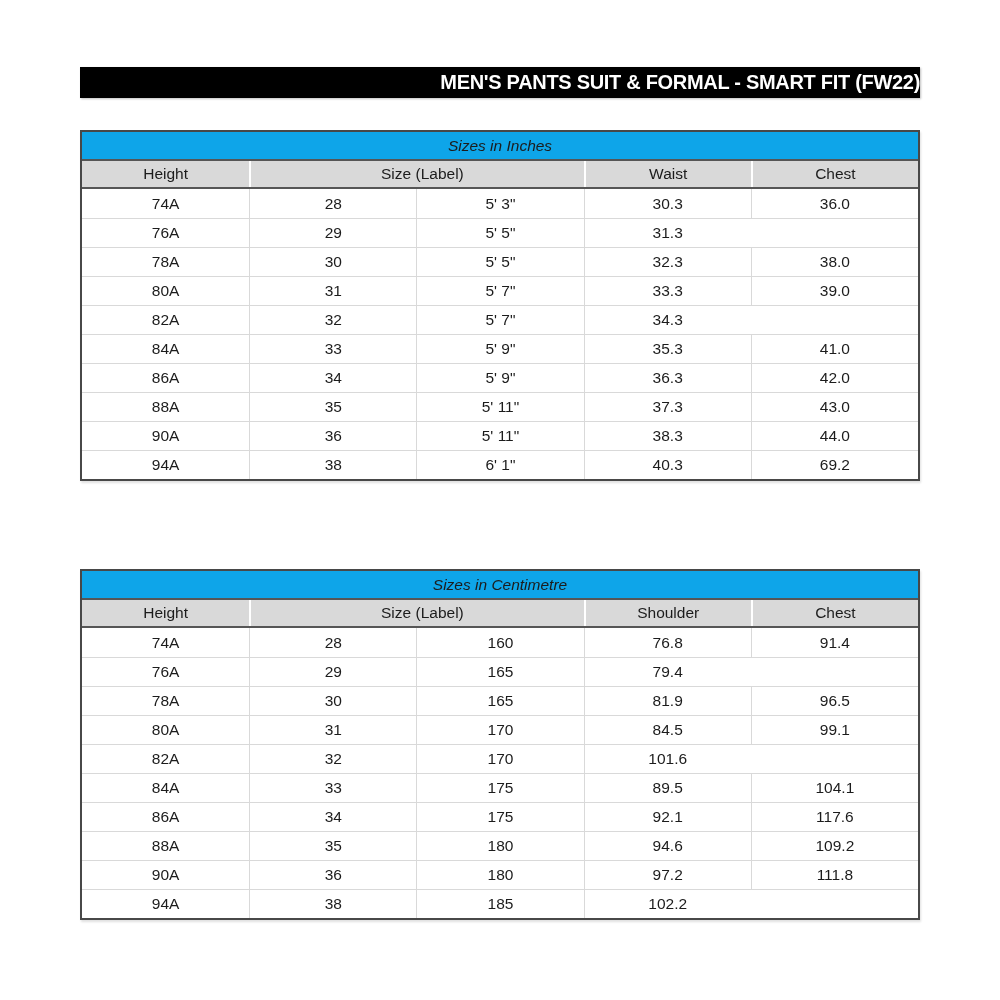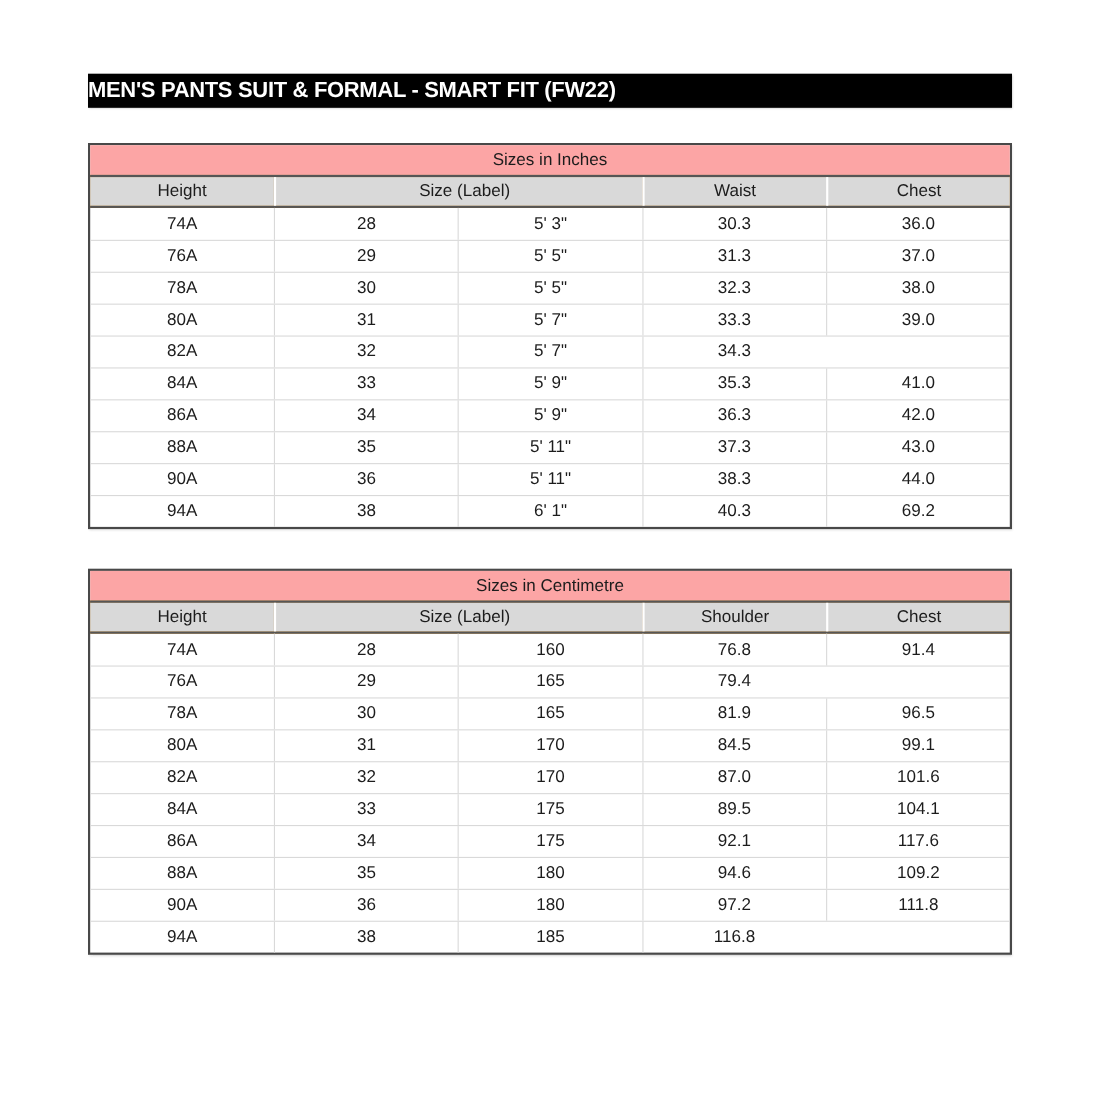--- a/index.html
+++ b/index.html
@@ -19,41 +19,42 @@
   }
   .page{padding-top:67px;}
   .banner{
     width:840px;
     height:31px;
     margin:0 auto;
     background:var(--banner-bg);
     color:var(--banner-fg);
     display:flex;
     align-items:center;
-    justify-content:flex-start;
+    justify-content:flex-end;
     font-weight:700;
     font-size:20px;
     letter-spacing:-0.3px;
     box-shadow:1px 1px 2px rgba(0,0,0,0.25);
   }
   .size-table{
     width:840px;
     margin:32px auto 0;
     border:2px solid var(--border-dark);
     background:#ffffff;
     box-shadow:1px 2px 2px rgba(0,0,0,0.12);
   }
-  .size-table.second{margin-top:36px;}
+  .size-table.second{margin-top:88px;}
   .title-row{
     height:27px;
     display:flex;
     align-items:center;
     justify-content:center;
     font-size:15.5px;
-    background:#fca5a5;
+    background:#0ea5e9;
+    font-style:italic;
   }
   .header-row{
     display:grid;
     grid-template-columns:repeat(5,1fr);
     background:#a16207;
     border-top:2px solid var(--border-mid);
     border-bottom:2px solid var(--border-mid);
   }
   .header-cell{
     background:var(--header-bg);
@@ -100,21 +101,20 @@
         <div class="cell">28</div>
         <div class="cell">5' 3"</div>
         <div class="cell">30.3</div>
         <div class="cell">36.0</div>
       </div>
       <div class="data-row">
         <div class="cell">76A</div>
         <div class="cell">29</div>
         <div class="cell">5' 5"</div>
         <div class="cell">31.3</div>
-        <div class="cell">37.0</div>
       </div>
       <div class="data-row">
         <div class="cell">78A</div>
         <div class="cell">30</div>
         <div class="cell">5' 5"</div>
         <div class="cell">32.3</div>
         <div class="cell">38.0</div>
       </div>
       <div class="data-row">
         <div class="cell">80A</div>
@@ -198,21 +198,20 @@
         <div class="cell">80A</div>
         <div class="cell">31</div>
         <div class="cell">170</div>
         <div class="cell">84.5</div>
         <div class="cell">99.1</div>
       </div>
       <div class="data-row">
         <div class="cell">82A</div>
         <div class="cell">32</div>
         <div class="cell">170</div>
-        <div class="cell">87.0</div>
         <div class="cell">101.6</div>
       </div>
       <div class="data-row">
         <div class="cell">84A</div>
         <div class="cell">33</div>
         <div class="cell">175</div>
         <div class="cell">89.5</div>
         <div class="cell">104.1</div>
       </div>
       <div class="data-row">
@@ -233,16 +232,16 @@
         <div class="cell">90A</div>
         <div class="cell">36</div>
         <div class="cell">180</div>
         <div class="cell">97.2</div>
         <div class="cell">111.8</div>
       </div>
       <div class="data-row">
         <div class="cell">94A</div>
         <div class="cell">38</div>
         <div class="cell">185</div>
-        <div class="cell">116.8</div>
+        <div class="cell">102.2</div>
       </div>
     </section>
 </div>
 
 </body></html>

